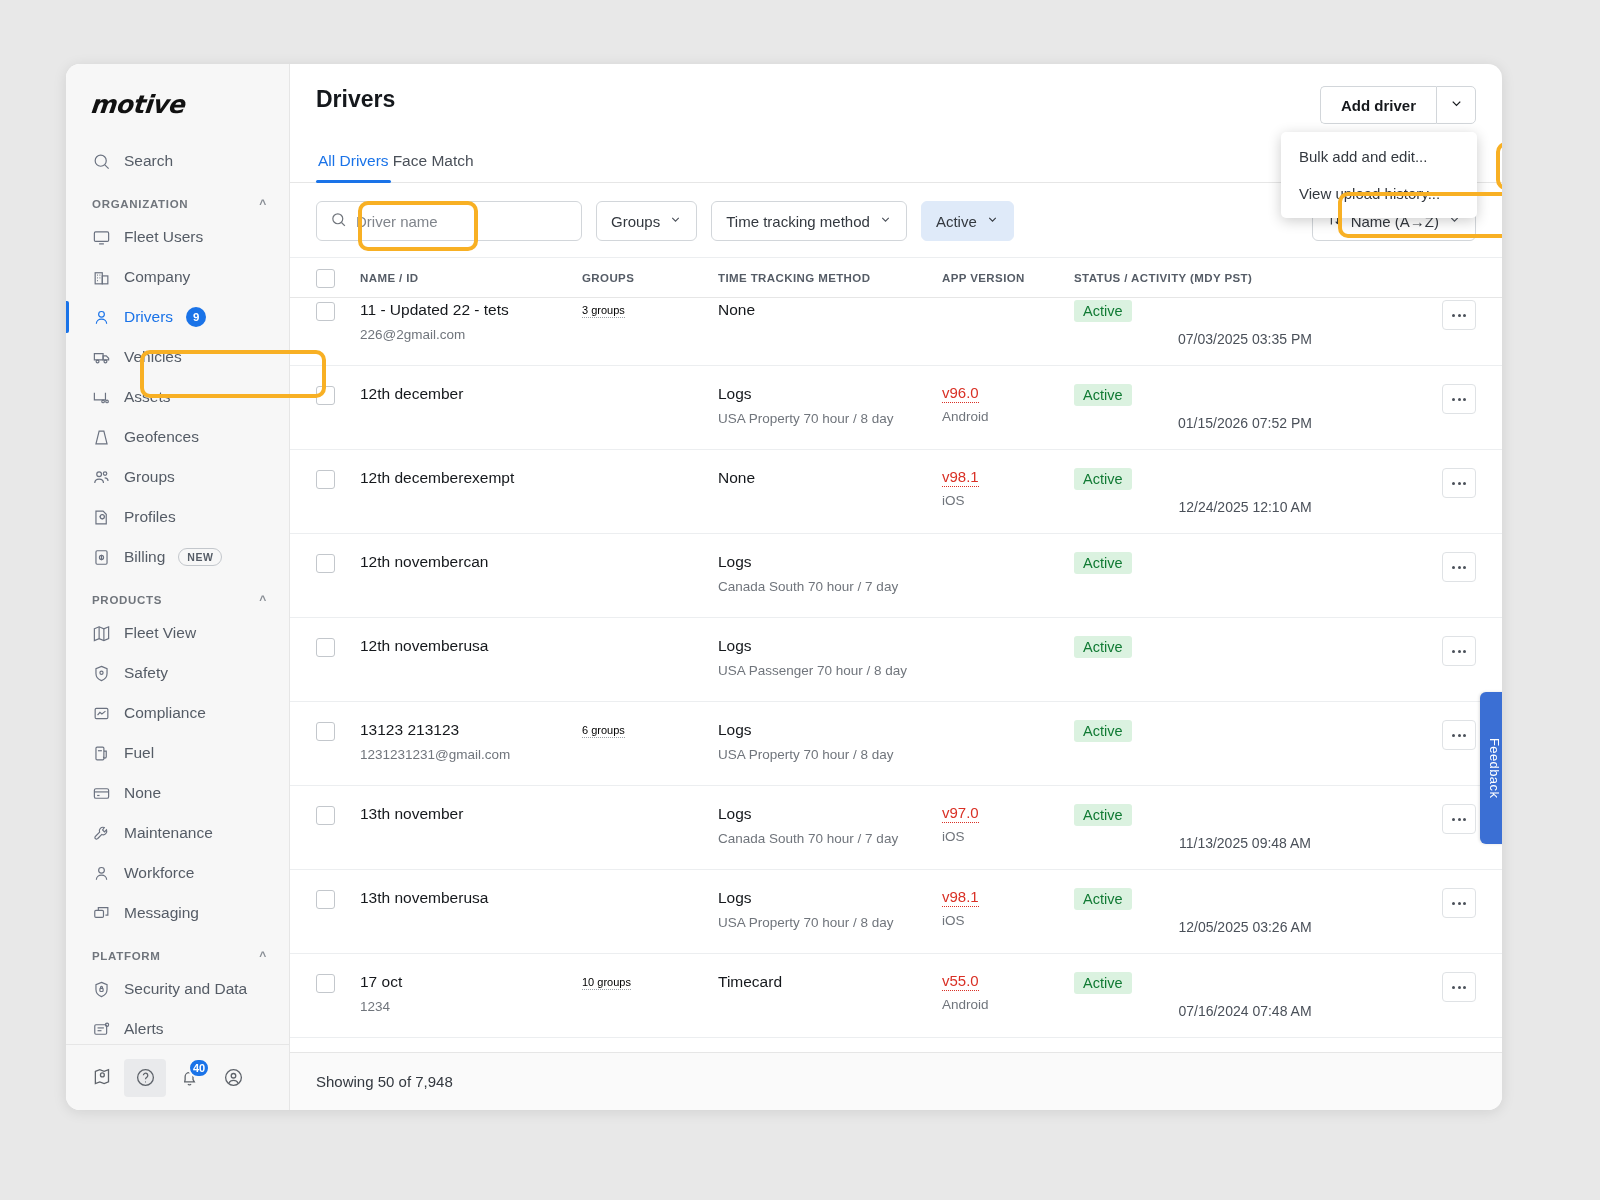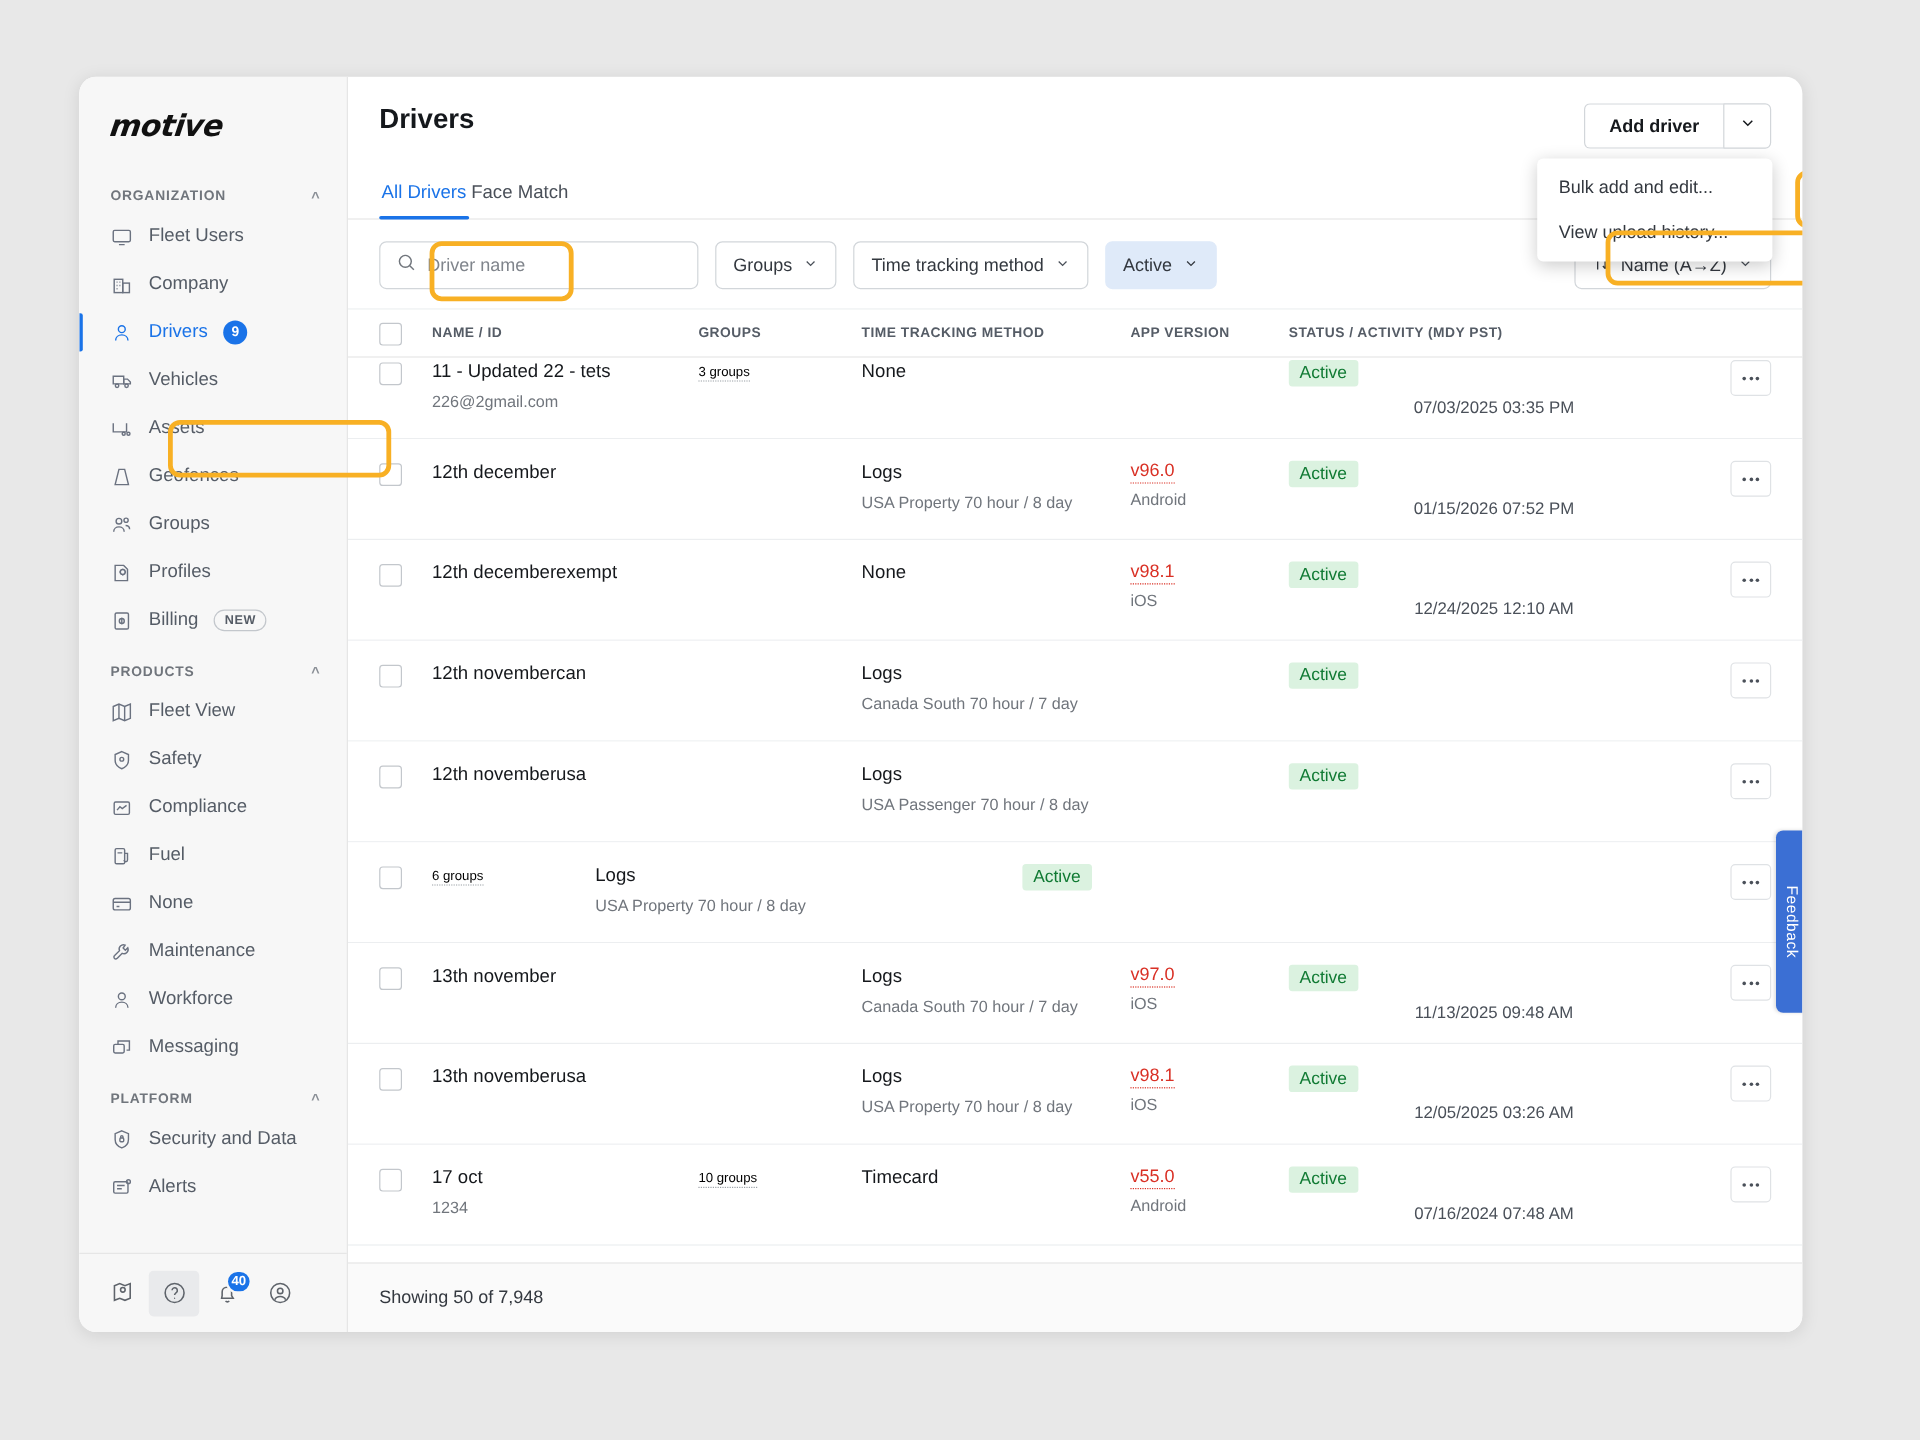--- a/index.html
+++ b/index.html
@@ -288,20 +288,29 @@
 
 <div class="app-window">
 
   <aside class="sidebar">
     <div class="brand">
       <span class="m-italic">motive</span>
     </div>
 
     <div class="nav-scroll">
 
+      <div class="nav-item">
+        <span class="ico">
+          <svg viewBox="0 0 24 24">
+              <circle cx="11" cy="11" r="7"></circle>
+              <line x1="16.2" y1="16.2" x2="21" y2="21"></line>
+            </svg>
+        </span>
+        <span>Search</span>
+      </div>
 
       <div class="section-head">
         <span>ORGANIZATION</span>
         <span class="chev">^</span>
       </div>
 
       <div class="nav-item">
         <span class="ico">
           <svg viewBox="0 0 24 24">
               <rect x="3" y="5" width="18" height="12" rx="1.5"></rect>
@@ -754,20 +763,24 @@
                 <i></i>
                 <i></i>
                 <i></i>
               </div>
             </div>
           </div>
           <div class="row">
             <div class="c-check">
               <div class="cbox"></div>
             </div>
+            <div class="c-name">
+              <div class="cell-main">13123 213123</div>
+              <div class="cell-sub">1231231231@gmail.com</div>
+            </div>
             <div class="c-groups"><span class="groups-link">6 groups</span></div>
             <div class="c-ttm">
               <div class="cell-main">Logs</div>
               <div class="cell-sub">USA Property 70 hour / 8 day</div>
             </div>
             <div class="c-app"></div>
             <div class="c-status"><span class="status-badge">Active</span></div>
             <div class="c-menu">
               <div class="kebab">
                 <i></i>

